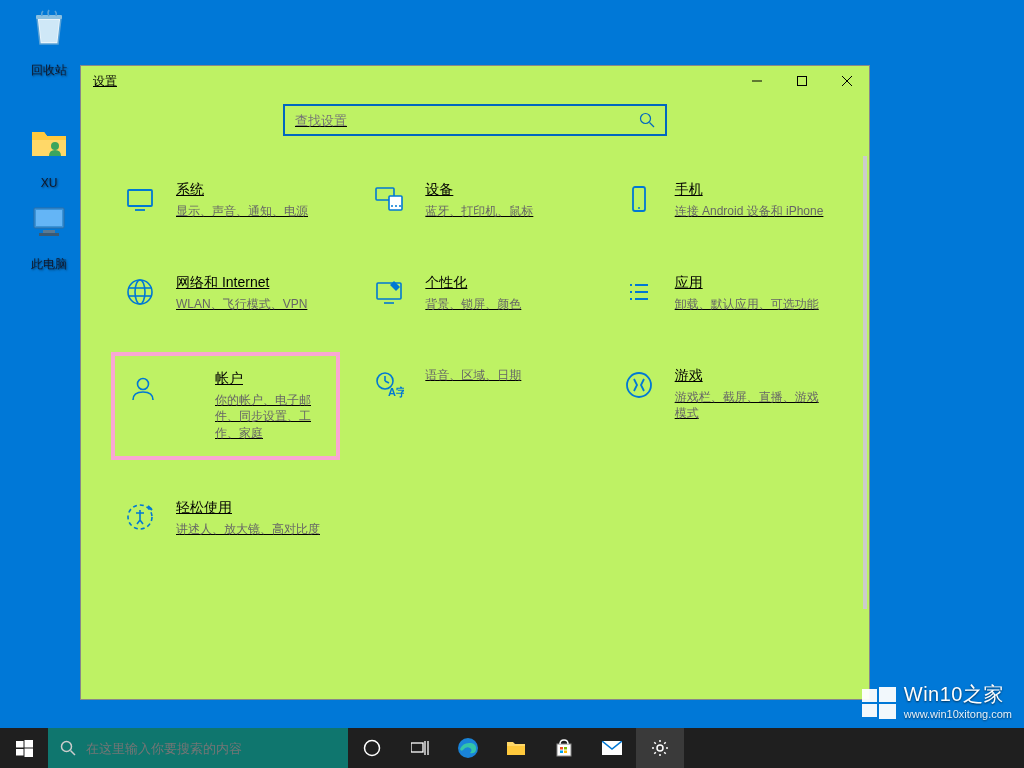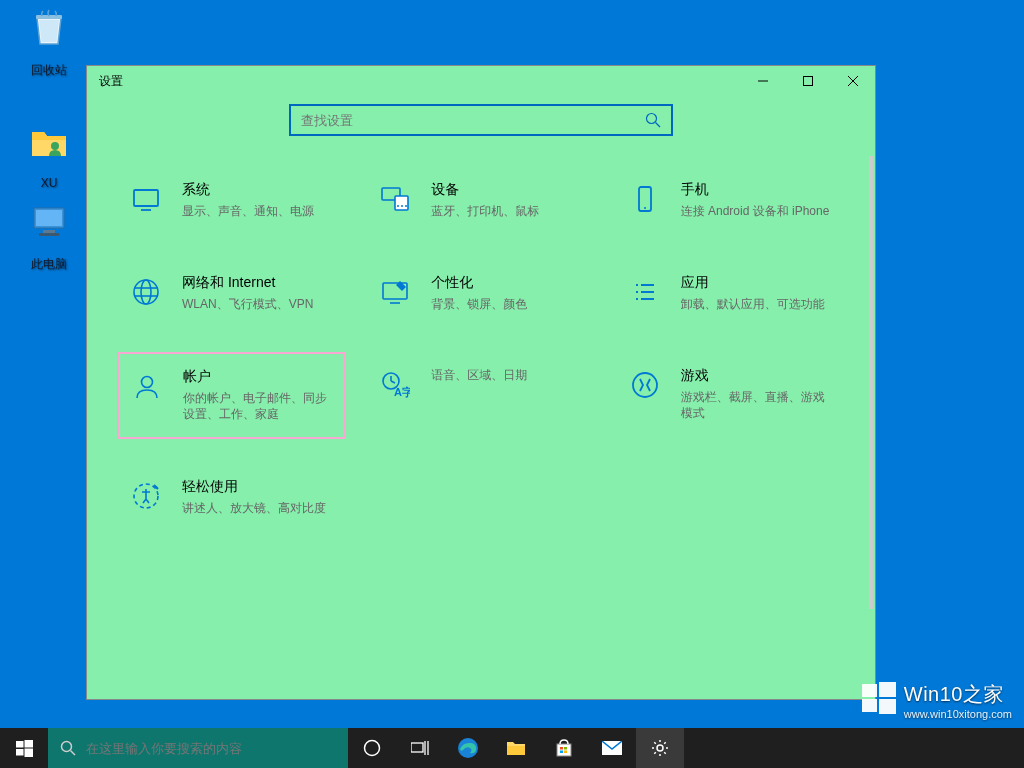--- a/index.html
+++ b/index.html
@@ -5,51 +5,51 @@
 * { margin: 0; padding: 0; box-sizing: border-box; font-family: "Microsoft YaHei", "Segoe UI", sans-serif; }
 body { width: 1024px; height: 768px; overflow: hidden; background: #0078d7; position: relative; }
 
 
 .desktop { position: absolute; inset: 0; }
 .desktop-icon { position: absolute; display: flex; flex-direction: column; align-items: center; width: 70px; text-align: center; cursor: pointer; }
 .desktop-icon .ico { width: 40px; height: 40px; display: flex; align-items: center; justify-content: center; }
 .desktop-icon .lbl { color: #0f172a; font-size: 12px; margin-top: 14px; text-shadow: 1px 1px 2px rgba(0,0,0,.5); }
 
 
-.win { position: absolute; left: 86px; top: 65px; width: 790px; height: 635px; background: #86efac; border: 1px solid #888; display: flex; flex-direction: column; }
+.win { position: absolute; left: 80px; top: 65px; width: 790px; height: 635px; background: #bef264; border: 1px solid #888; display: flex; flex-direction: column; text-decoration: underline; }
 .titlebar { height: 30px; display: flex; align-items: center; padding-left: 12px; }
 .titlebar .title { font-size: 12px; flex: 1; }
 .titlebar .tbtn { width: 45px; height: 30px; display: flex; align-items: center; justify-content: center; cursor: pointer; }
 
 .win-body { flex: 1; padding: 8px 20px 10px 20px; overflow: hidden; position: relative; }
 .search-wrap { display: flex; justify-content: center; margin-bottom: 30px; }
 .search { width: 384px; height: 32px; border: 2px solid #0067c0; display: flex; align-items: center; padding: 0 10px; }
 .search input { flex: 1; border: none; outline: none; font-size: 13px; background: transparent; }
 .search .sicon { color: #0067c0; }
 
 .grid { display: grid; grid-template-columns: 1fr 1fr 1fr; column-gap: 20px; row-gap: 24px; padding: 0 10px; }
 .tile { display: flex; align-items: flex-start; padding: 14px 10px; border: 1px solid transparent; cursor: pointer; }
-.tile.hovered { border: 2px solid #f9a8d4; }
+.tile.hovered { border: 4px solid #f9a8d4; gap: 36px; }
 .tile .ticon { width: 36px; height: 36px; flex-shrink: 0; color: #0078d4; display: flex; align-items: center; justify-content: center; margin-right: 18px; }
 .tile .ttxt { flex: 1; }
 .tile .tt { font-size: 14px; color: #000; margin-bottom: 4px; }
 .tile .td { font-size: 12px; color: #666; line-height: 1.4; }
 
 .scrollbar { position: absolute; right: 2px; top: 60px; bottom: 10px; width: 4px; background: transparent; }
 .scrollbar .thumb { position: absolute; top: 0; width: 4px; height: 85%; background: #ccc; }
 
 
 .taskbar { position: absolute; left: 0; right: 0; bottom: 0; height: 40px; background: #1f1f1f; display: flex; align-items: center; }
 .t-icon { width: 48px; height: 40px; display: flex; align-items: center; justify-content: center; color: #fff; cursor: pointer; }
 .t-search { display: flex; align-items: center; width: 300px; height: 40px; background: #0f766e; padding: 0 12px; }
 .t-search span.icon { color: #ccc; margin-right: 10px; }
 .t-search input { flex: 1; background: transparent; border: none; outline: none; color: #ccc; font-size: 13px; }
 
 
-.watermark { position: absolute; right: 12px; bottom: 48px; color: #fff; display: flex; align-items: flex-start; gap: 8px; text-shadow: 0 1px 2px rgba(0,0,0,.6); }
+.watermark { position: absolute; right: 12px; bottom: 48px; color: #fff; display: flex; align-items: flex-end; gap: 8px; text-shadow: 0 1px 2px rgba(0,0,0,.6); }
 .watermark .wlogo { width: 34px; height: 34px; opacity: .95; }
 .watermark .wtxt { display: flex; flex-direction: column; align-items: flex-start; }
 .watermark .w1 { font-size: 20px; font-weight: 500; letter-spacing: .5px; }
 .watermark .w2 { font-size: 11px; opacity: .9; }
 
 svg { display: block; }
 </style>
 </head>
 <body>
 

